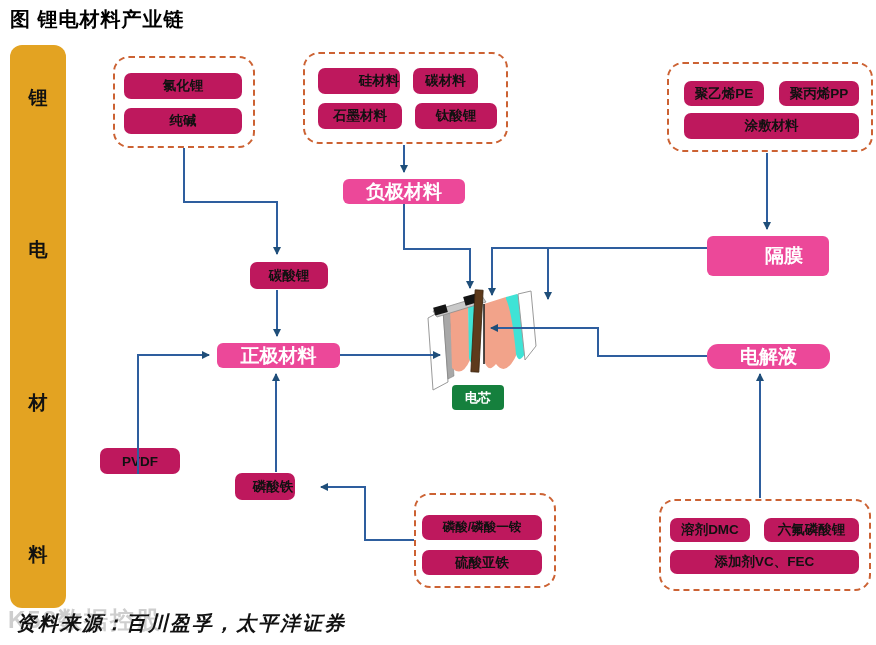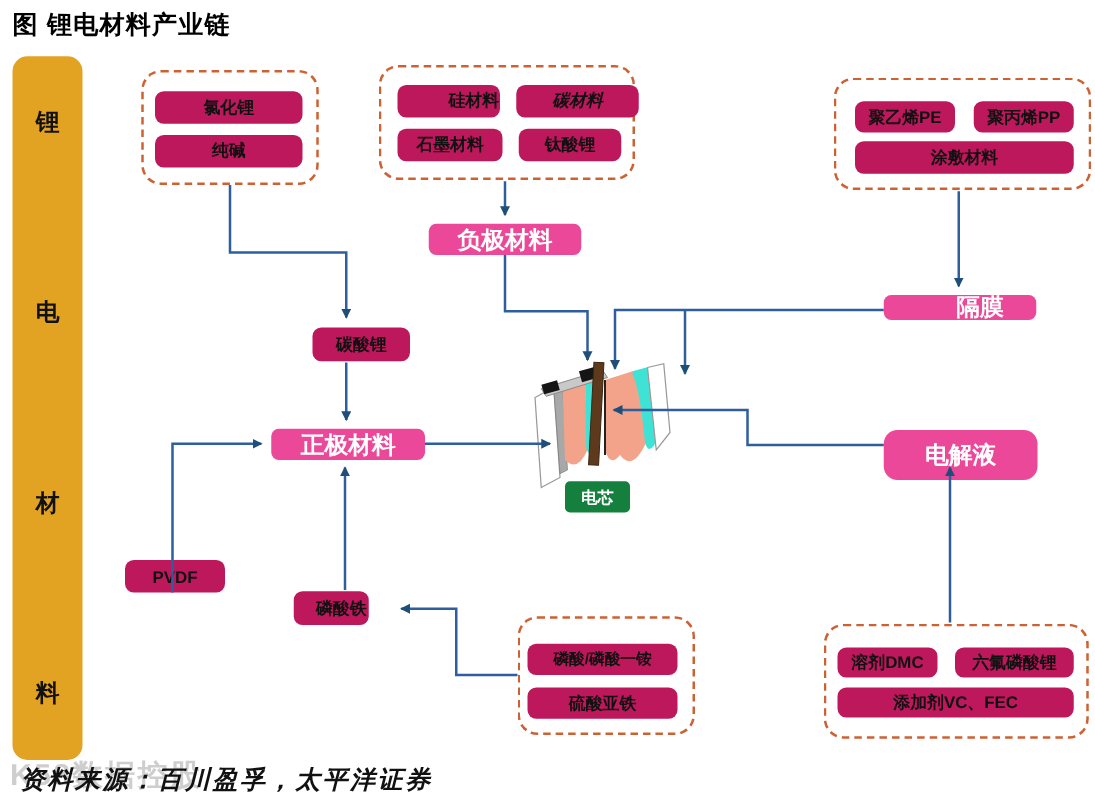--- a/index.html
+++ b/index.html
@@ -38,21 +38,21 @@
     <span>材</span>
     <span>料</span>
   </div>
 
   <div class="dashed-box" style="left:113px;top:56px;width:142px;height:92px;"></div>
   <div class="btn" style="left:124px;top:73px;width:118px;height:26px;">氯化锂</div>
   <div class="btn" style="left:124px;top:108px;width:118px;height:26px;">纯碱</div>
 
   <div class="dashed-box" style="left:303px;top:52px;width:205px;height:92px;"></div>
   <div class="btn" style="left:318px;top:68px;width:82px;height:26px;padding-left:40px;">硅材料</div>
-  <div class="btn" style="left:413px;top:68px;width:98px;height:26px;font-style:italic;">碳材料</div>
+  <div class="btn" style="left:413px;top:68px;width:65px;height:26px;">碳材料</div>
   <div class="btn" style="left:318px;top:103px;width:84px;height:26px;">石墨材料</div>
   <div class="btn" style="left:415px;top:103px;width:82px;height:26px;">钛酸锂</div>
 
   <div class="dashed-box" style="left:667px;top:62px;width:206px;height:90px;"></div>
   <div class="btn" style="left:684px;top:81px;width:80px;height:25px;">聚乙烯PE</div>
   <div class="btn" style="left:779px;top:81px;width:80px;height:25px;">聚丙烯PP</div>
   <div class="btn" style="left:684px;top:113px;width:175px;height:26px;">涂敷材料</div>
 
   <div class="dashed-box" style="left:414px;top:493px;width:142px;height:95px;"></div>
   <div class="btn" style="left:422px;top:515px;width:120px;height:25px;font-size:12.5px;">磷酸/磷酸一铵</div>
@@ -61,22 +61,22 @@
   <div class="dashed-box" style="left:659px;top:499px;width:212px;height:92px;"></div>
   <div class="btn" style="left:670px;top:518px;width:80px;height:24px;">溶剂DMC</div>
   <div class="btn" style="left:764px;top:518px;width:95px;height:24px;">六氟磷酸锂</div>
   <div class="btn" style="left:670px;top:550px;width:189px;height:24px;">添加剂VC、FEC</div>
 
   <div class="btn" style="left:250px;top:262px;width:78px;height:27px;">碳酸锂</div>
   <div class="btn" style="left:100px;top:448px;width:80px;height:26px;">PVDF</div>
   <div class="btn" style="left:235px;top:473px;width:60px;height:27px;padding-left:16px;">磷酸铁</div>
 
   <div class="node" style="left:343px;top:179px;width:122px;height:25px;">负极材料</div>
-  <div class="node" style="left:707px;top:236px;width:122px;height:20px;padding-left:32px;">隔膜</div>
-  <div class="node" style="left:707px;top:344px;width:123px;height:40px;border-radius:11px;">电解液</div>
+  <div class="node" style="left:707px;top:236px;width:122px;height:40px;padding-left:32px;">隔膜</div>
+  <div class="node" style="left:707px;top:344px;width:123px;height:25px;border-radius:11px;">电解液</div>
   <div class="node" style="left:217px;top:343px;width:123px;height:25px;">正极材料</div>
 
   <svg class="cell-art" style="left:420px;top:286px;" width="125" height="112" viewBox="0 0 125 112">
 
     <polygon points="8,32 23,24 28,96 13,104" fill="#ffffff" stroke="#9a9a9a" stroke-width="1"></polygon>
 
     <polygon points="23,25 30,22 34,90 28,93" fill="#a8a8a8" stroke="#777" stroke-width="0.5"></polygon>
 
     <path d="M30,22 L48,16 L50,74 Q42,92 32,82 Z" fill="#F2A38A"></path>
 

